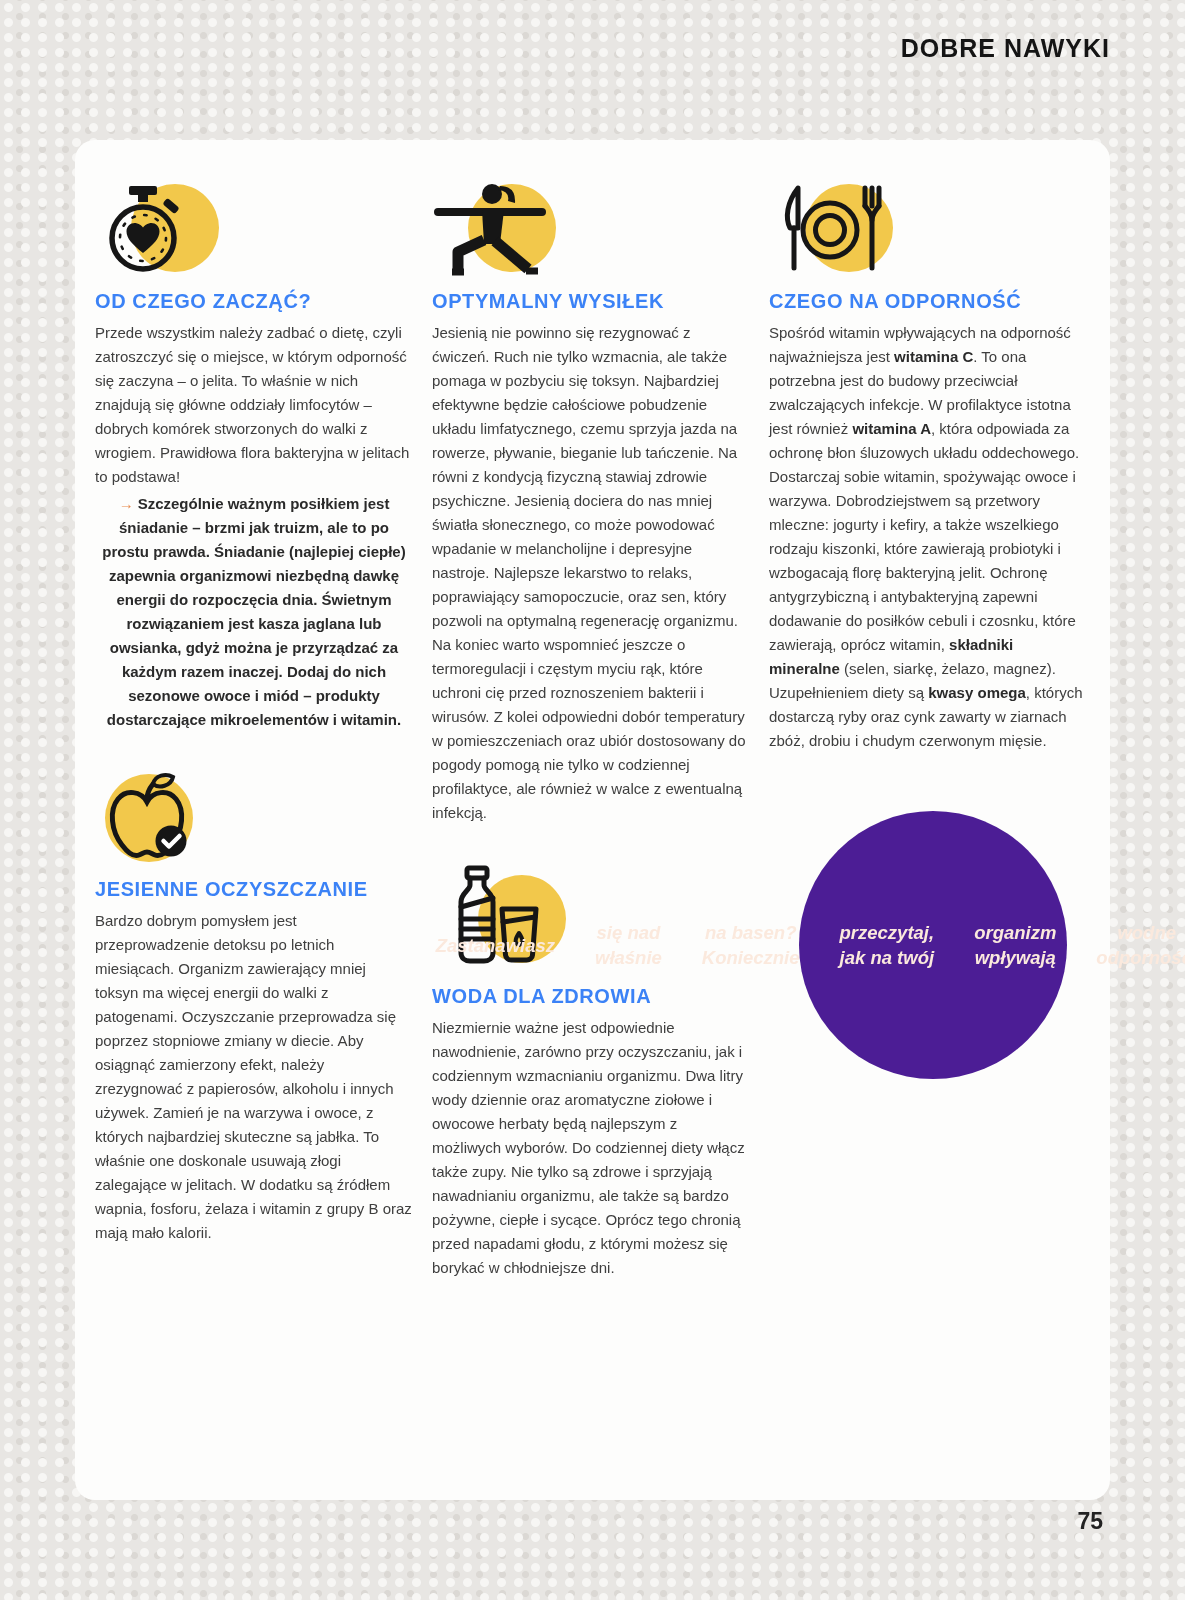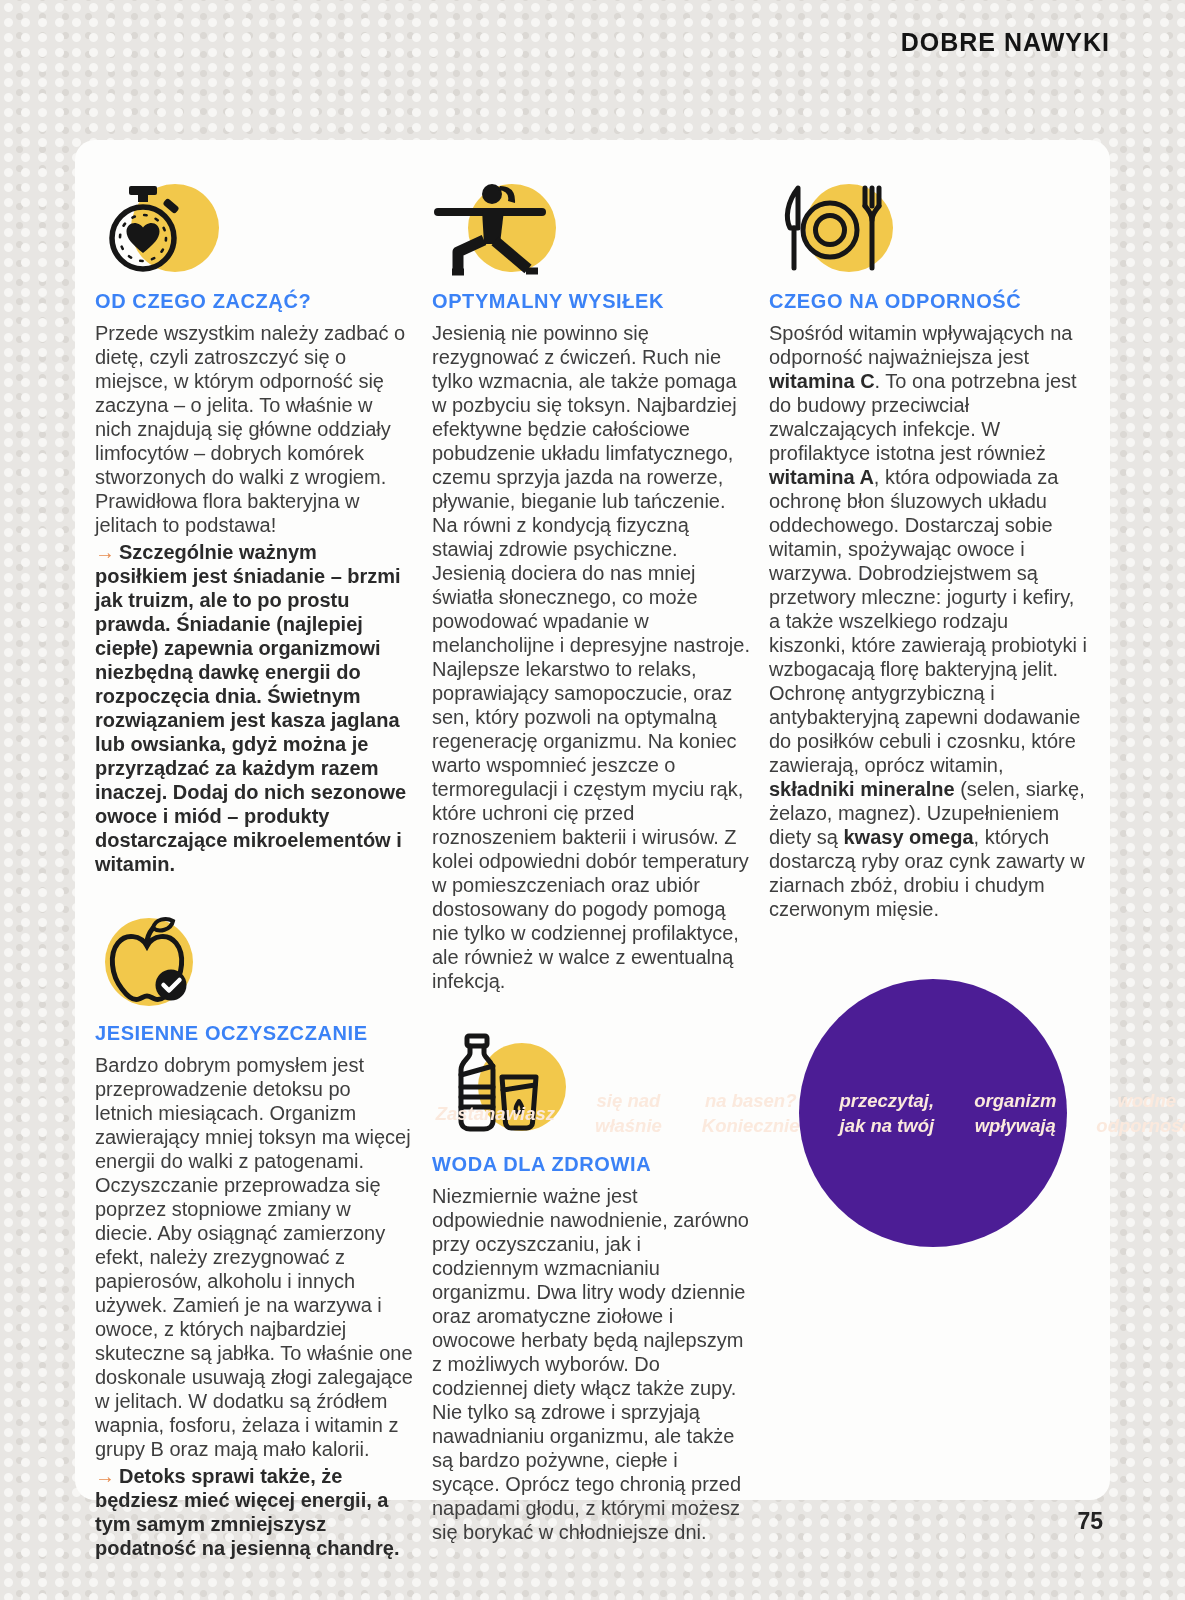--- a/index.html
+++ b/index.html
@@ -7,21 +7,21 @@
     width:1185px;height:1600px;position:relative;overflow:hidden;
     font-family:"Liberation Sans", sans-serif;
     background-color:#e8e6e3;
     background-image:
       radial-gradient(circle, #f7f6f4 0 4px, rgba(0,0,0,0) 5px),
       radial-gradient(circle, #dbd8d4 0 3px, rgba(0,0,0,0) 4px);
     background-size:17px 15px, 23px 19px;
     background-position:0 0, 8px 7px;
   }
   .page-header{
-    position:absolute;top:28px;right:75px;
+    position:absolute;top:34px;right:75px;
     font-size:25px;font-weight:bold;letter-spacing:1px;color:#141414;
   }
   .panel{
     position:absolute;left:75px;top:140px;width:1035px;height:1360px;
     background:#fdfdfc;border-radius:20px;
     box-sizing:border-box;padding:40px 24px 0 20px;
   }
   .columns{display:flex;gap:19px;}
   .column{width:318px;flex:0 0 318px;position:relative;}
   .column .section + .section{margin-top:36px;}
@@ -34,25 +34,25 @@
   .icon-badge.badge-apple .ycircle{left:10px;top:6px;}
   .icon-badge.badge-bottle .ycircle{left:46px;top:14px;}
   .icon-badge svg{position:absolute;left:0;top:0;}
   .icon-badge.badge-bottle{height:110px;}
 
   h2.section-heading{
     margin:0 0 8px 0;font-size:20px;font-weight:bold;letter-spacing:0.6px;
     color:#3b82f6;
   }
   p.para{
-    margin:0;font-size:20px;line-height:24px;color:#3e3e3e;
+    margin:0;font-size:15px;line-height:24px;color:#3e3e3e;
     overflow-wrap:break-word;
   }
   p.para + p.para{margin-top:3px;}
-  p.bold-para{font-weight:bold;color:#2a2a2a;}
+  p.bold-para{font-weight:bold;color:#2a2a2a;text-align:center;}
   p.para strong{font-weight:bold;color:#2a2a2a;}
   .arrow{color:#e78b4e;font-weight:bold;margin-right:4px;}
 
   .note-circle{
     width:268px;height:268px;border-radius:50%;
     background:#4c1d95;margin:58px 0 0 30px;
     display:flex;flex-direction:row;align-items:center;justify-content:center;
     text-align:center;
     gap:40px;
   }
@@ -99,21 +99,20 @@
       <path d="M52 34 C46 23 31 21 23 31 C14 42 16 63 27 77 C33 85 39 89 44 87 C47 85.8 49.5 84 52 84 C54.5 84 57 85.8 60 87 C65 89 71 85 77 77 C88 63 90 42 81 31 C73 21 58 23 52 34 Z"></path>
       <path d="M52 31 C52 25 54 21 58 16"></path>
       <path d="M58 16 C60 7 71 5 78 9 C76 18 64 21 58 16 Z" stroke-width="4"></path>
     </g>
     <circle cx="76" cy="73" r="15.5" fill="#161616"></circle>
     <path d="M68.5 73 l5.5 5.5 l10.5 -10.5" stroke="#ffffff" stroke-width="4.5" fill="none" stroke-linecap="round" stroke-linejoin="round"></path>
   </svg>
           </div>
           <h2 class="section-heading">JESIENNE OCZYSZCZANIE</h2>
           <p class="para"><span>Bardzo dobrym pomysłem jest przeprowadzenie detoksu po letnich miesiącach. Organizm zawierający mniej toksyn ma więcej energii do walki z patogenami. Oczyszczanie przeprowadza się poprzez stopniowe zmiany w diecie. Aby osiągnąć zamierzony efekt, należy zrezygnować z papierosów, alkoholu i innych używek. Zamień je na warzywa i owoce, z których najbardziej skuteczne są jabłka. To właśnie one doskonale usuwają złogi zalegające w jelitach. W dodatku są źródłem wapnia, fosforu, żelaza i witamin z grupy B oraz mają mało kalorii.</span></p>
-          <p class="para bold-para"><span class="arrow">→</span><strong>Detoks sprawi także, że będziesz mieć więcej energii, a tym samym zmniejszysz podatność na jesienną chandrę.</strong></p>
         </div>
       </div>
       <div class="column col-1">
         <div class="section">
           <div class="icon-badge">
             <div class="ycircle"></div>
             <svg width="118" height="96" viewBox="0 0 118 96">
     <g fill="#161616" stroke="none">
       <circle cx="60" cy="14" r="10"></circle>
       <path d="M68 6 q16 0 15 17 l-7 -2 q2 -10 -10 -11 z"></path>

